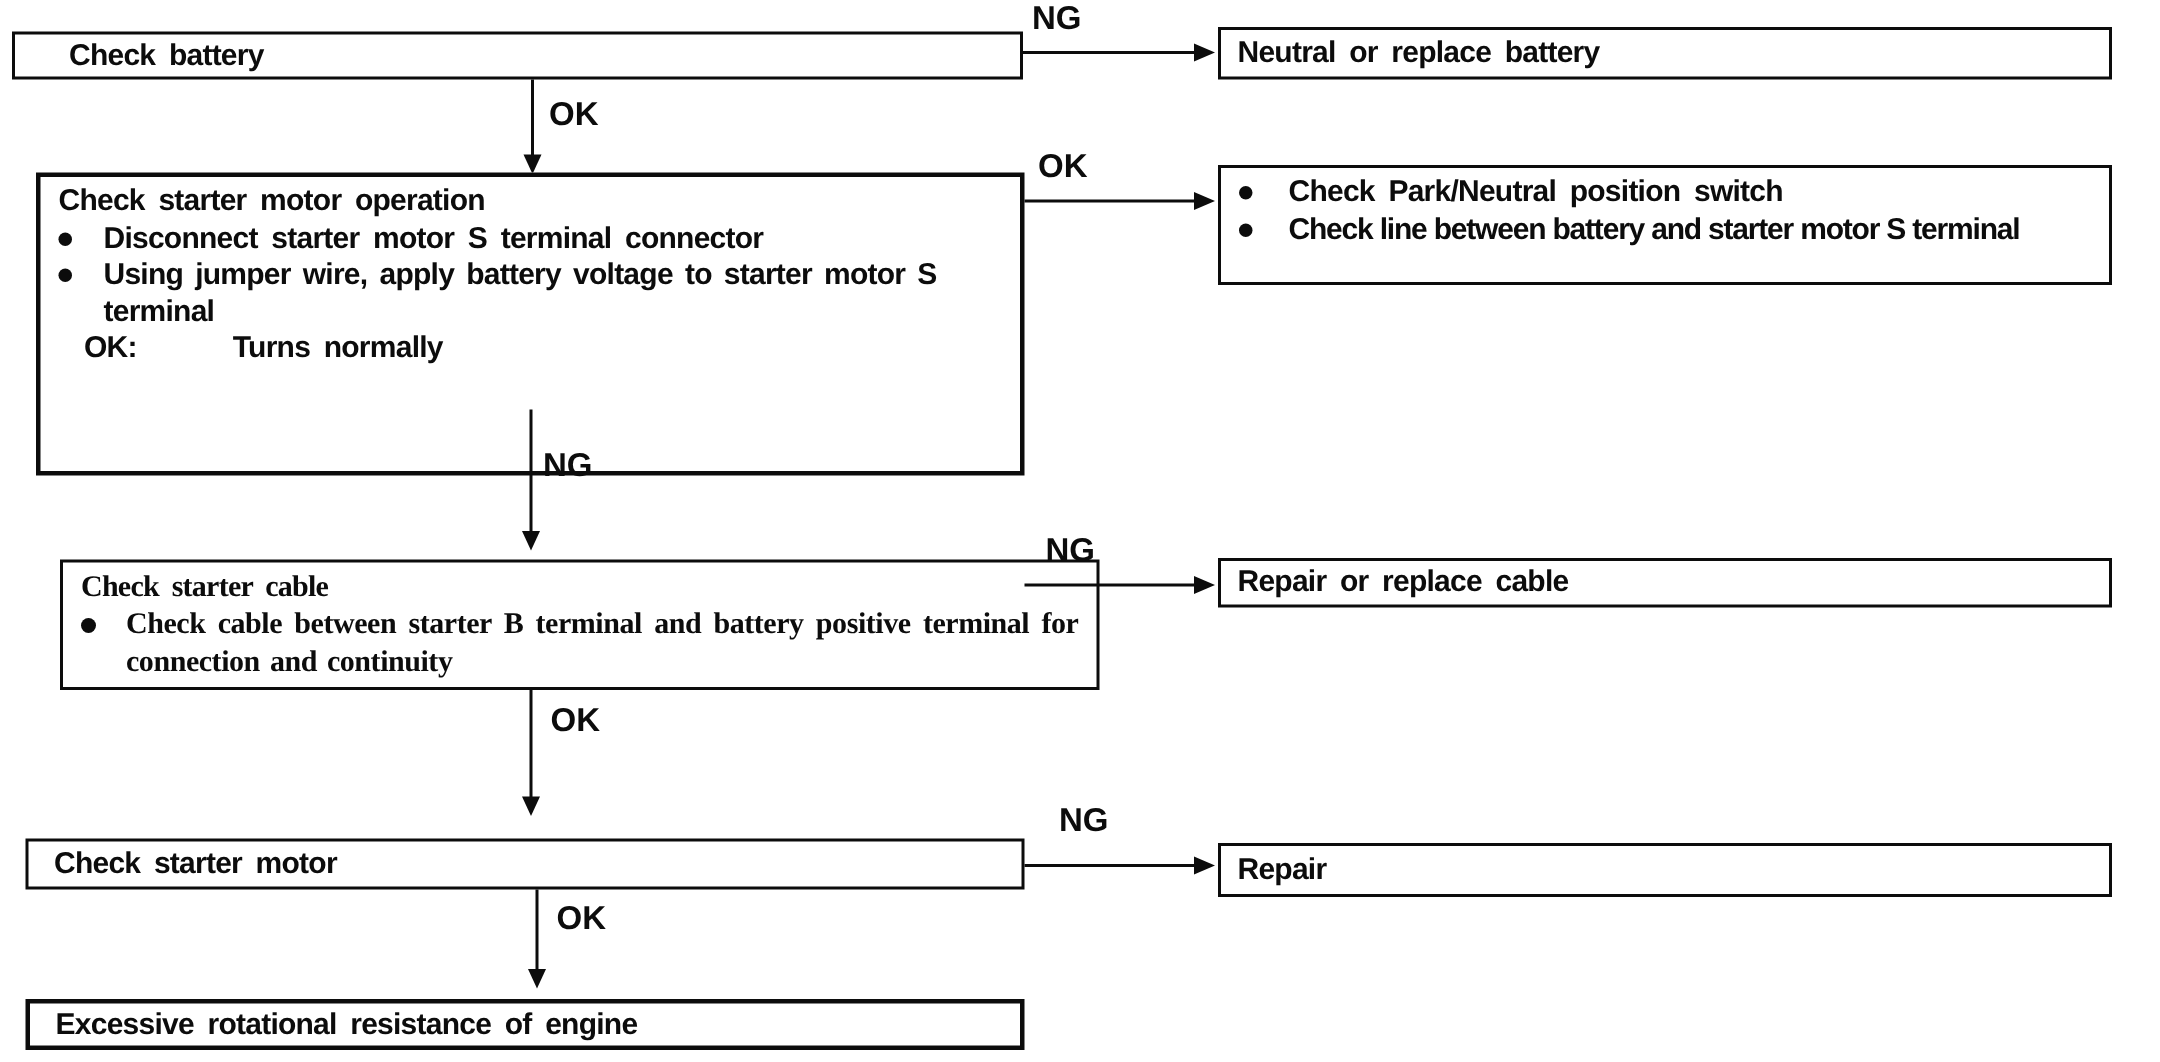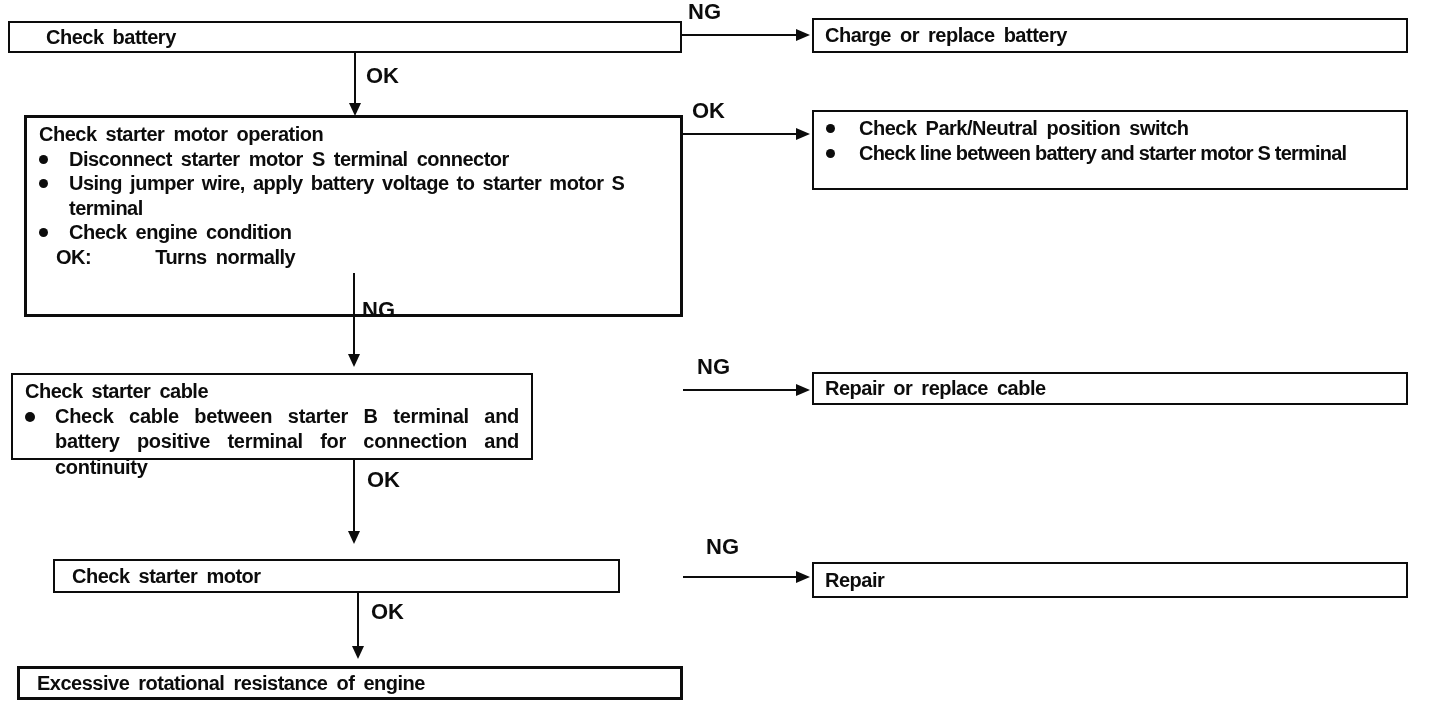--- a/index.html
+++ b/index.html
@@ -37,44 +37,40 @@
 </head>
 <body>
 
 <div id="canvas">
 
   <div class="box single pad-l13" style="left:8px;top:21px;width:674px;height:32px;padding-left:36px;">
     <span>Check battery</span>
   </div>
 
   <div class="box single pad-l11" style="left:812px;top:18px;width:596px;height:35px;">
-    <span>Charge or replace battery</span>
+    <span>Neutral or replace battery</span>
   </div>
 
   <div class="hline" style="left:682px;top:34px;width:114px;"></div>
   <div class="ah-right" style="left:796px;top:29px;"></div>
   <div class="edge-label" style="left:688px;top:1px;">NG</div>
 
   <div class="vline" style="left:354px;top:53px;height:51px;"></div>
   <div class="ah-down" style="left:349px;top:103px;"></div>
   <div class="edge-label" style="left:366px;top:65px;">OK</div>
 
   <div class="box thick node-body" style="left:24px;top:115px;width:659px;height:202px;">
     <div class="node-title">Check starter motor operation</div>
     <div class="brow">
       <span class="bullet"></span>
       <span class="btext">Disconnect starter motor S terminal connector</span>
     </div>
     <div class="brow">
       <span class="bullet"></span>
       <span class="btext" style="word-spacing:3px;">Using jumper wire, apply battery voltage to starter motor S terminal</span>
-    </div>
-    <div class="brow">
-      <span class="bullet"></span>
-      <span class="btext">Check engine condition</span>
     </div>
     <div class="result-line">
       <span>OK:</span><span class="result-text">Turns normally</span>
     </div>
   </div>
 
   <div class="box" style="left:812px;top:110px;width:596px;height:80px;padding:4px 10px 0 12px;box-sizing:border-box;">
     <div class="r2row">
       <span class="bullet"></span>
       <span>Check Park/Neutral position switch</span>
@@ -86,41 +82,41 @@
   </div>
 
   <div class="hline" style="left:683px;top:133px;width:113px;"></div>
   <div class="ah-right" style="left:796px;top:128px;"></div>
   <div class="edge-label" style="left:692px;top:100px;">OK</div>
 
   <div class="vline" style="left:353px;top:273px;height:82px;"></div>
   <div class="ah-down" style="left:348px;top:354px;"></div>
   <div class="edge-label" style="left:362px;top:299px;">NG</div>
 
-  <div class="box node-body" style="left:11px;top:373px;width:522px;height:87px;">
+  <div class="box node-body" style="left:40px;top:373px;width:693px;height:87px;font-family:Liberation Serif, serif;">
     <div class="node-title">Check starter cable</div>
     <div class="cable-row">
       <span class="bullet"></span>
       <span class="btext">Check cable between starter B terminal and battery positive terminal for connection and continuity</span>
     </div>
   </div>
 
   <div class="box single pad-l11" style="left:812px;top:372px;width:596px;height:33px;">
     <span>Repair or replace cable</span>
   </div>
 
   <div class="hline" style="left:683px;top:389px;width:113px;"></div>
   <div class="ah-right" style="left:796px;top:384px;"></div>
   <div class="edge-label" style="left:697px;top:356px;">NG</div>
 
   <div class="vline" style="left:353px;top:460px;height:72px;"></div>
   <div class="ah-down" style="left:348px;top:531px;"></div>
   <div class="edge-label" style="left:367px;top:469px;">OK</div>
 
-  <div class="box single pad-l17" style="left:17px;top:559px;width:567px;height:34px;margin-left:36px;">
+  <div class="box single pad-l17" style="left:17px;top:559px;width:666px;height:34px;">
     <span>Check starter motor</span>
   </div>
 
   <div class="box single pad-l11" style="left:812px;top:562px;width:596px;height:36px;">
     <span>Repair</span>
   </div>
 
   <div class="hline" style="left:683px;top:576px;width:113px;"></div>
   <div class="ah-right" style="left:796px;top:571px;"></div>
   <div class="edge-label" style="left:706px;top:536px;">NG</div>

